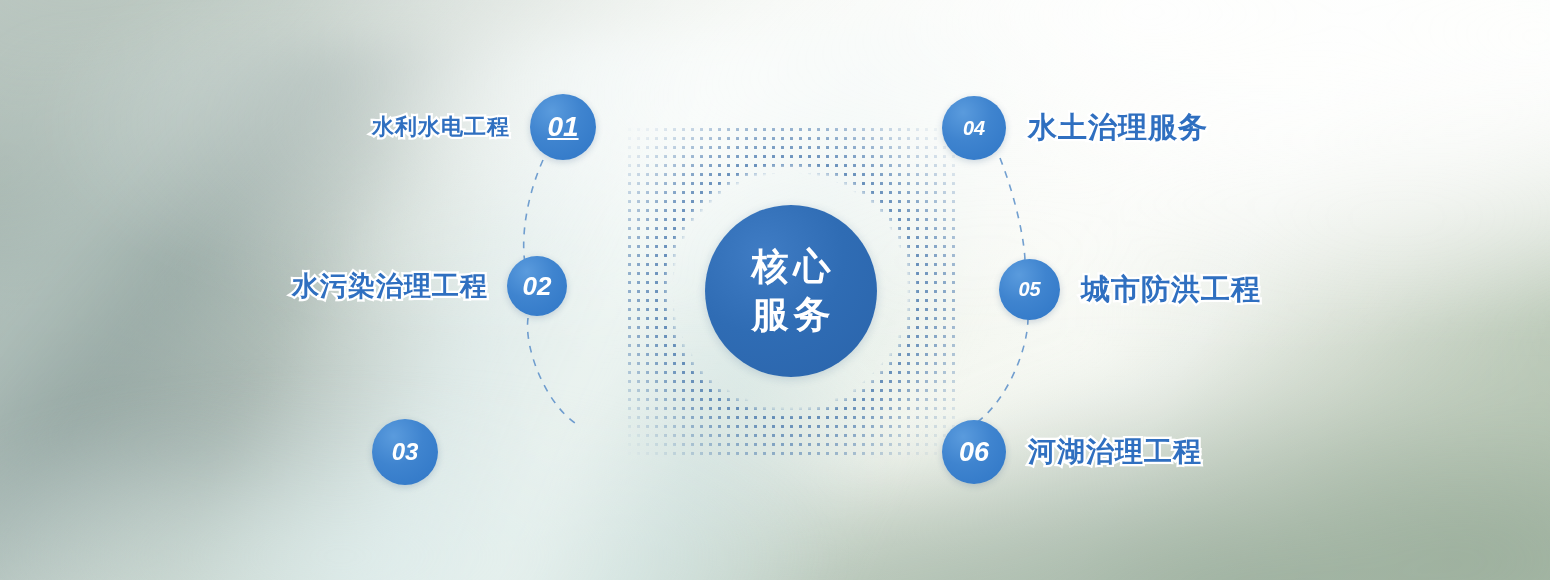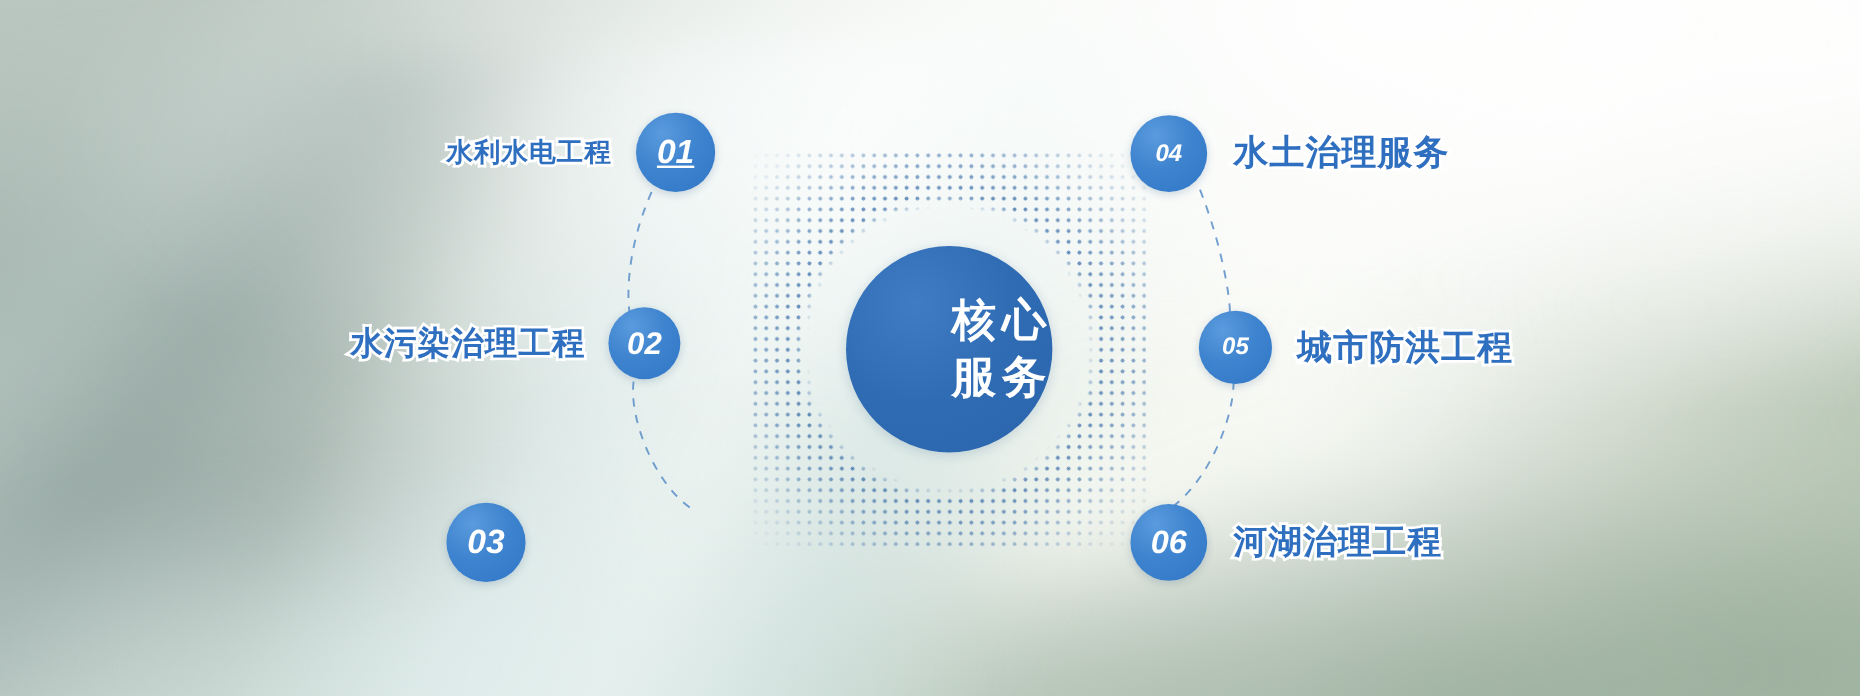--- a/index.html
+++ b/index.html
@@ -88,21 +88,21 @@
     opacity:.80;
   }
 
   
   #connectors{position:absolute;left:0;top:0;width:1550px;height:580px;pointer-events:none;}
 
   
   #hub{
     position:absolute;left:705px;top:205px;width:172px;height:172px;border-radius:50%;
     background:radial-gradient(circle at 34% 28%, #3f7cc4 0%, #2f6cb4 48%, #2a64ab 100%);
-    display:flex;flex-direction:column;align-items:flex-end;justify-content:center;
+    display:flex;flex-direction:column;align-items:center;justify-content:center;
     box-shadow:0 2px 10px rgba(30,70,120,.18);
   }
   #hub .hub-line{
     color:#ffffff;font-size:37px;font-weight:700;letter-spacing:5px;
     line-height:1.30;text-indent:5px;
   }
 
   
   .node{position:absolute;display:flex;align-items:center;}
   .node.left{flex-direction:row;}
@@ -132,21 +132,21 @@
   
   #node-01{left:372px;top:94px;}
   #node-01 .bubble{width:66px;height:66px;font-size:28px;text-decoration:underline;}
   #node-01 .label{font-size:22px;margin-right:20px;}
 
   #node-02{left:292px;top:256px;}
   #node-02 .bubble{width:60px;height:60px;font-size:26px;}
   #node-02 .label{font-size:27px;margin-right:19px;}
 
   #node-03{left:372px;top:419px;}
-  #node-03 .bubble{width:66px;height:66px;font-size:28px;}
+  #node-03 .bubble{width:66px;height:66px;font-size:24px;}
   #node-03 .label{font-size:30px;margin-right:20px;}
 
   #node-04{left:942px;top:96px;}
   #node-04 .bubble{width:64px;height:64px;font-size:20px;}
   #node-04 .label{font-size:29px;margin-left:22px;}
 
   #node-05{left:999px;top:259px;}
   #node-05 .bubble{width:61px;height:61px;font-size:20px;}
   #node-05 .label{font-size:29px;margin-left:21px;}
 

